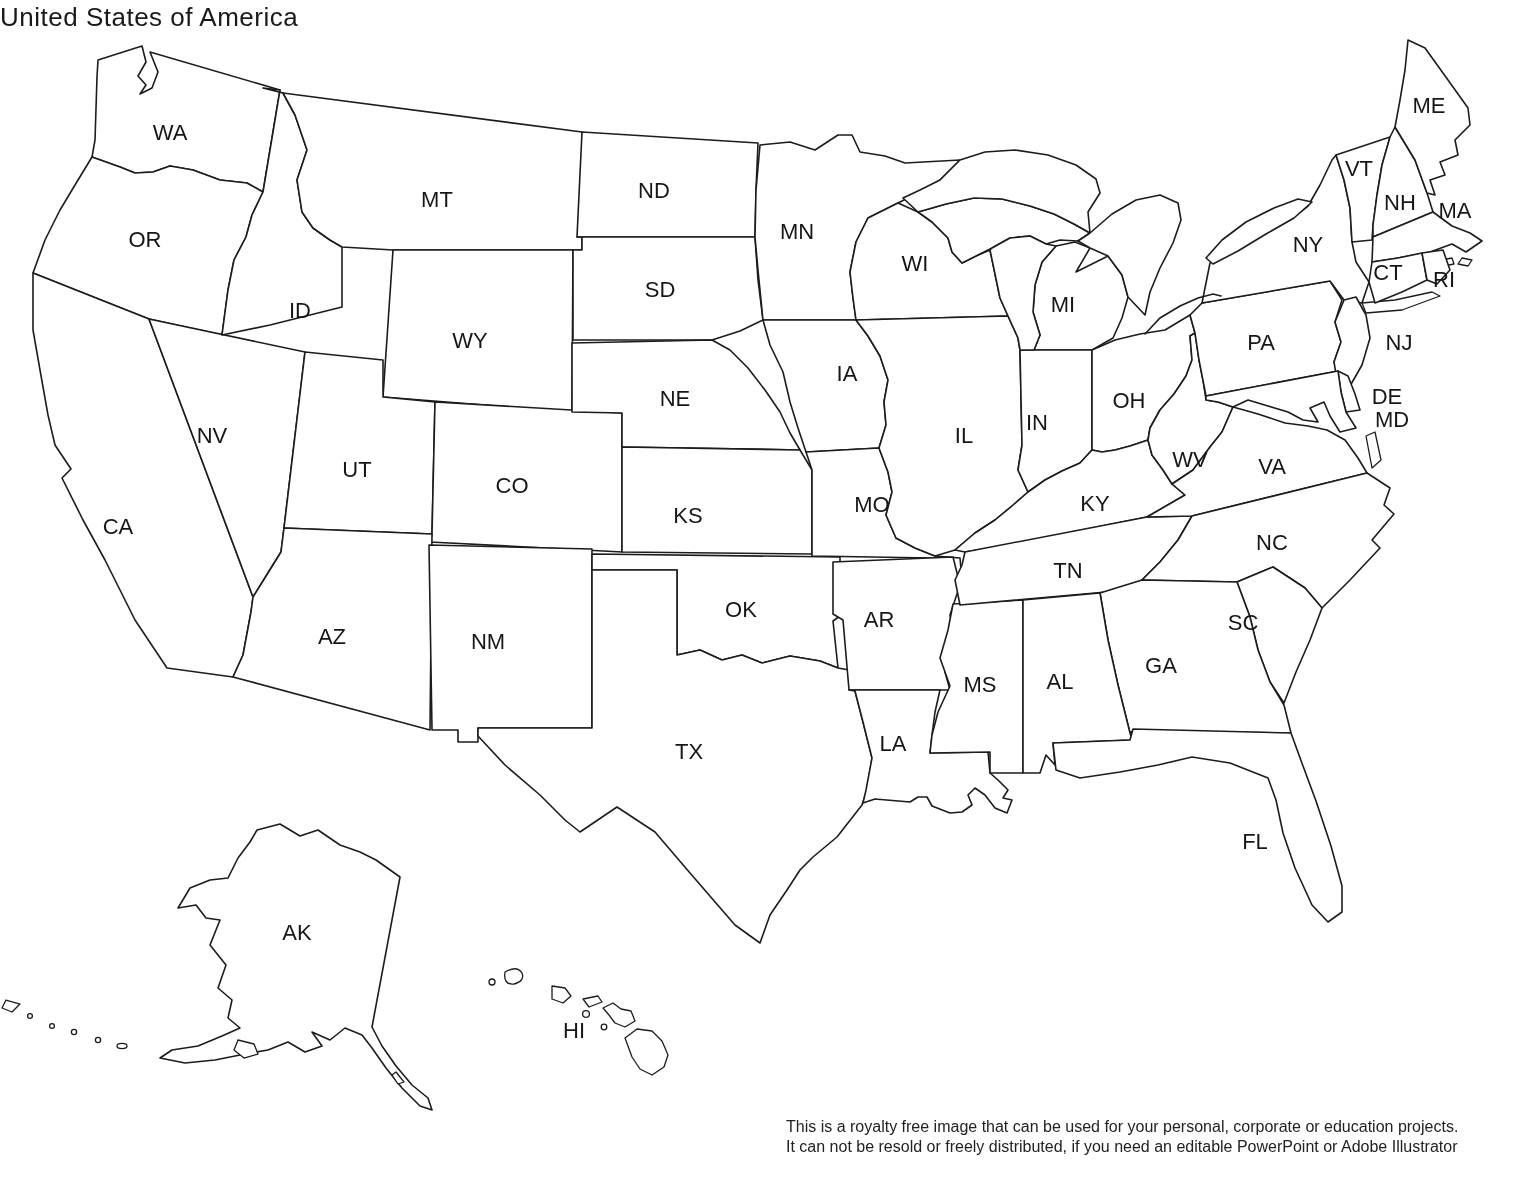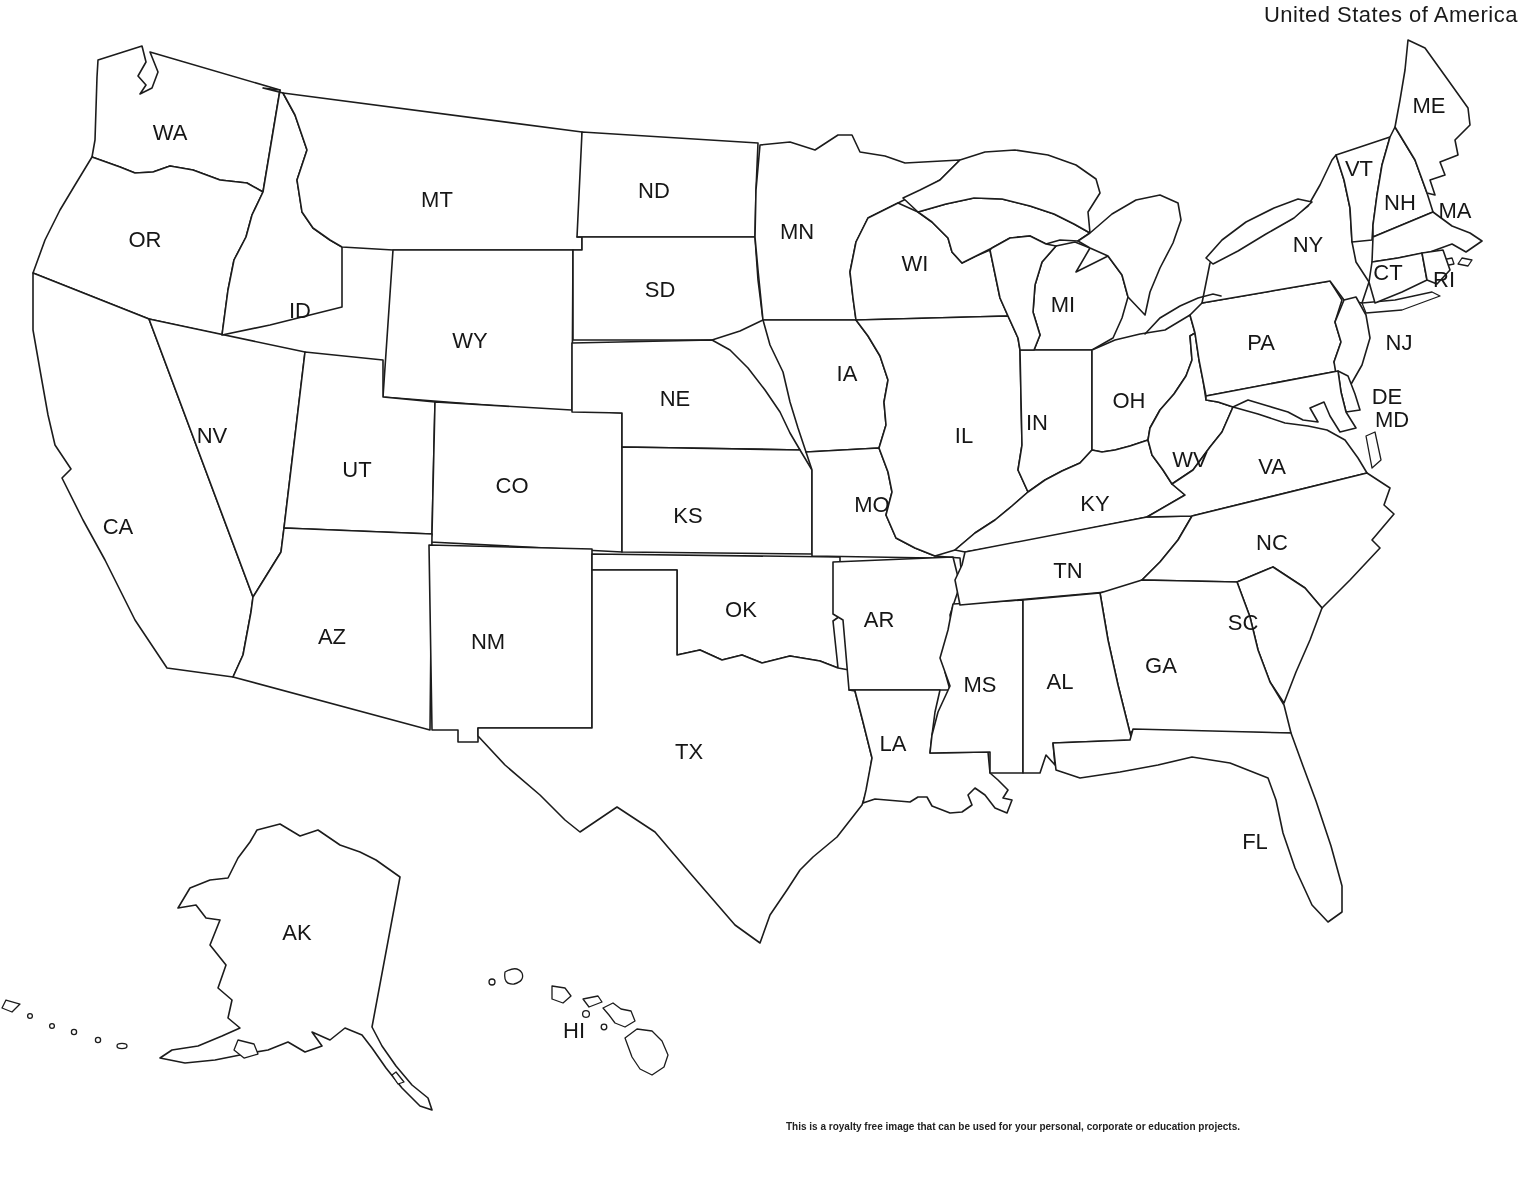--- a/index.html
+++ b/index.html
@@ -13,26 +13,26 @@
     fill:#ffffff; stroke:var(--stroke); stroke-width:1.6;
     stroke-linejoin:round; stroke-linecap:round;
   }
   .island { stroke-width:1.3; }
   .shoreline { fill:none; stroke:var(--stroke); stroke-width:1.6; stroke-linecap:round; }
   .state-label {
     font-family:"Liberation Sans", sans-serif; font-size:22px; fill:var(--label);
     text-anchor:middle; dominant-baseline:middle;
   }
   .page-title {
-    position:absolute; top:2px; left:0; right:8px; text-align:right;
-    font-size:22px; color:#1a1a1a; letter-spacing:0.5px;
+    position:absolute; top:2px; left:0; right:0; text-align:left;
+    font-size:26px; color:#1a1a1a; letter-spacing:0.5px;
   }
   .footer {
     position:absolute; left:786px; top:1117px; width:740px;
-    font-size:10px; line-height:19.5px; color:#222222;font-weight:bold;
+    font-size:16px; line-height:19.5px; color:#222222;
   }
 </style>
 </head>
 <body>
 
 <div class="canvas">
 
   <svg class="map-svg" width="1526" height="1195" viewBox="0 0 1526 1195">
     <g>
       <path class="state" d="M98,60 L142,46 L146,62 L138,76 L146,85 L140,94 L152,88 L158,72 L150,52 L280,90 L263,192 L247,183 L220,180 L193,170 L170,166 L153,172 L135,173 L120,167 L92,157 L95,140 L97,77 Z"></path>
@@ -172,15 +172,16 @@
         <text x="1429" y="107" class="state-label">ME</text>
         <text x="297" y="934" class="state-label">AK</text>
         <text x="574" y="1032" class="state-label">HI</text>
       </g>
   </svg>
 
   <div class="page-title">United States of America</div>
 
   <div class="footer">
     <div>This is a royalty free image that can be used for your personal, corporate or education projects.</div>
+    <div>It can not be resold or freely distributed, if you need an editable PowerPoint or Adobe Illustrator</div>
   </div>
 
 </div>
 
 </body></html>

